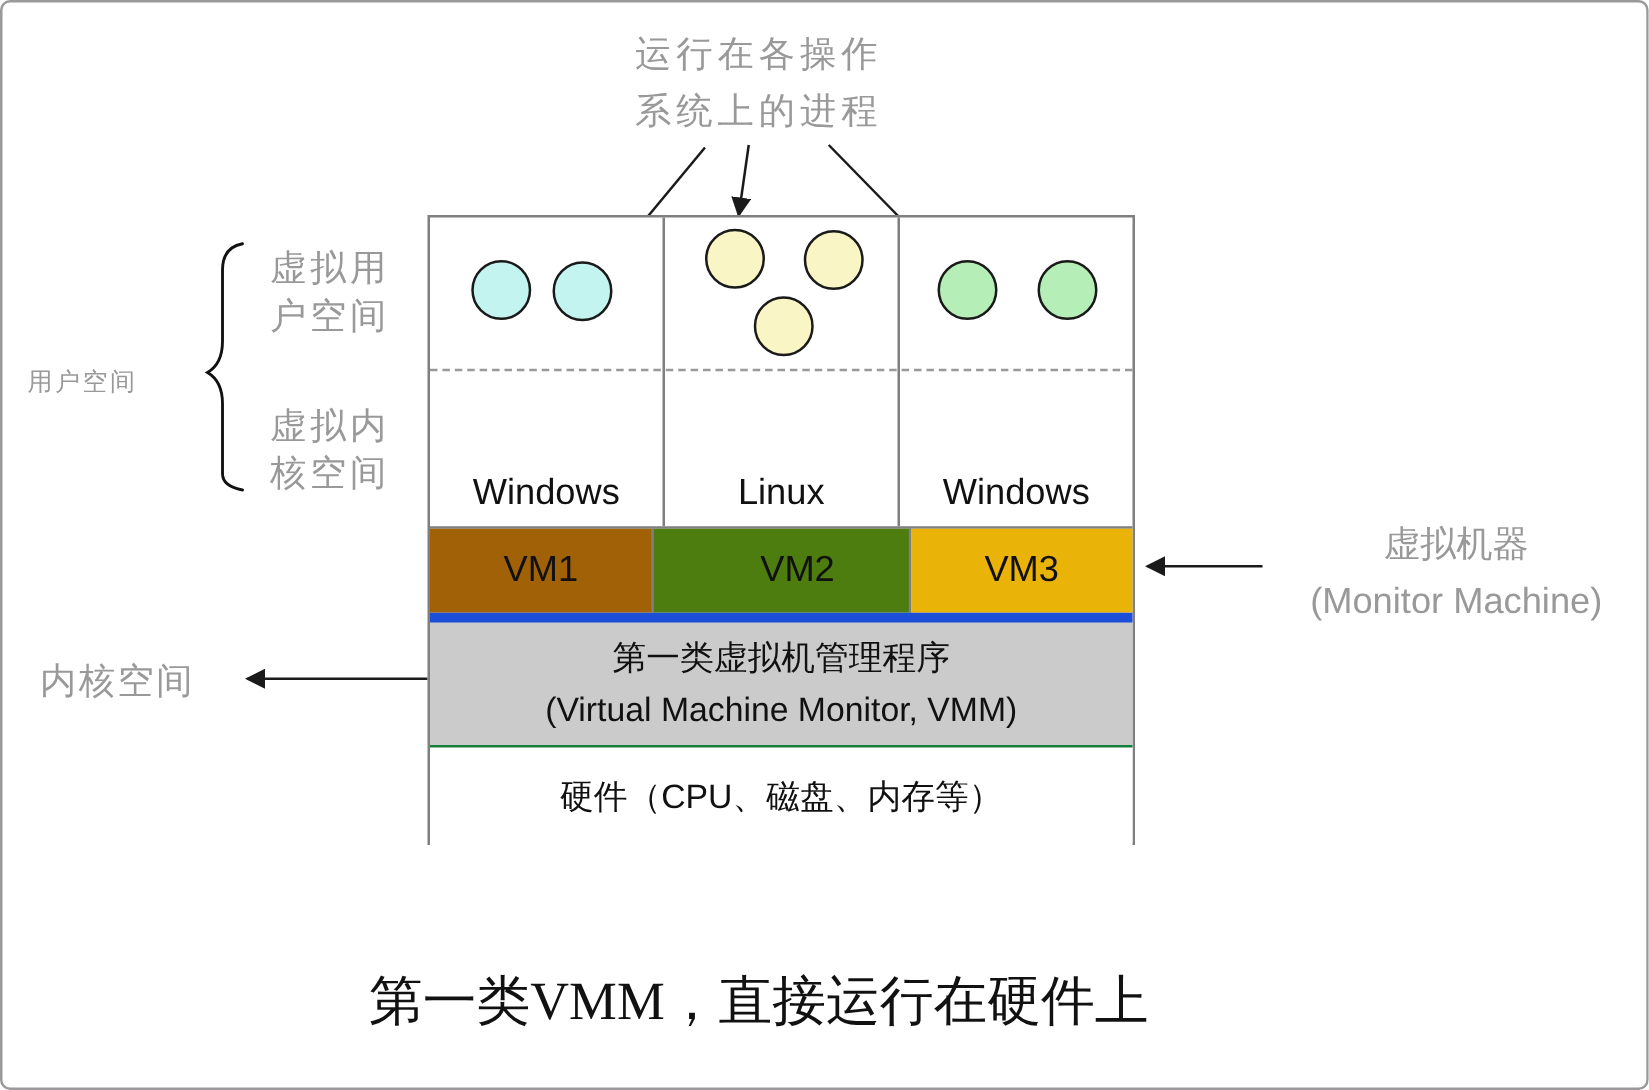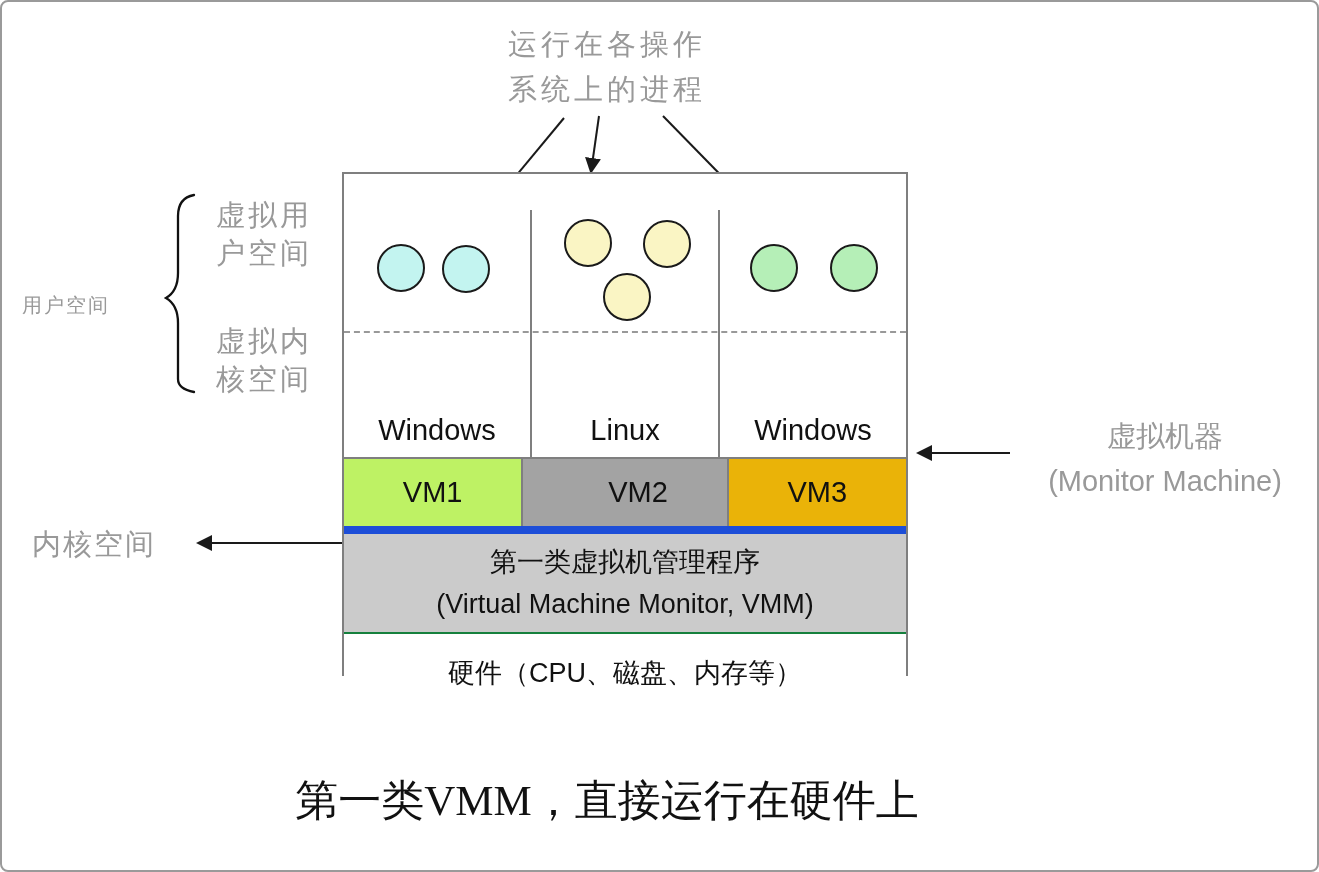--- a/index.html
+++ b/index.html
@@ -59,21 +59,21 @@
 
   
   .diagram-box {
     position: absolute;
     left: 340px; top: 170px;
     width: 566px; height: 504px;
     border: 2px solid #7f7f7f;
     background: #fff;
   }
 
-  .os-row { display: flex; height: 247px; position: relative; margin-top: 36px; }
+  .os-row { display: flex; height: 247px; position: relative; }
   .os-col { flex: 1; position: relative; }
   .os-col.sep { border-right: 2px solid #7f7f7f; }
 
   .dashed-line {
     position: absolute;
     left: 0; right: 0; top: 121px;
     border-top: 2px dashed #999;
   }
 
   .os-label {
@@ -94,22 +94,22 @@
   .c-yellow { background: #faf5c4; }
   .c-green  { background: #b5efb7; }
 
   .vm-row { display: flex; height: 69px; border-top: 2px solid #7f7f7f; }
   .vm-cell {
     flex: 1;
     display: flex; align-items: center; justify-content: center;
     font-size: 29px; color: #111;
   }
   .vm-cell.sep { border-right: 2px solid #7f7f7f; }
-  .vm1 { background: #bef264; }
-  .vm2 { background: #a3a3a3; padding-left: 26px; }
+  .vm1 { background: #a16207; }
+  .vm2 { background: #4d7c0f; padding-left: 26px; }
   .vm3 { background: #eab308; }
 
   .vmm-bar {
     height: 106px;
     background: #cbcbcb;
     border-top: 8px solid #1d4ed8;
     display: flex; flex-direction: column;
     align-items: center; justify-content: center;
     font-size: 27px; line-height: 42px; color: #111;
   }

